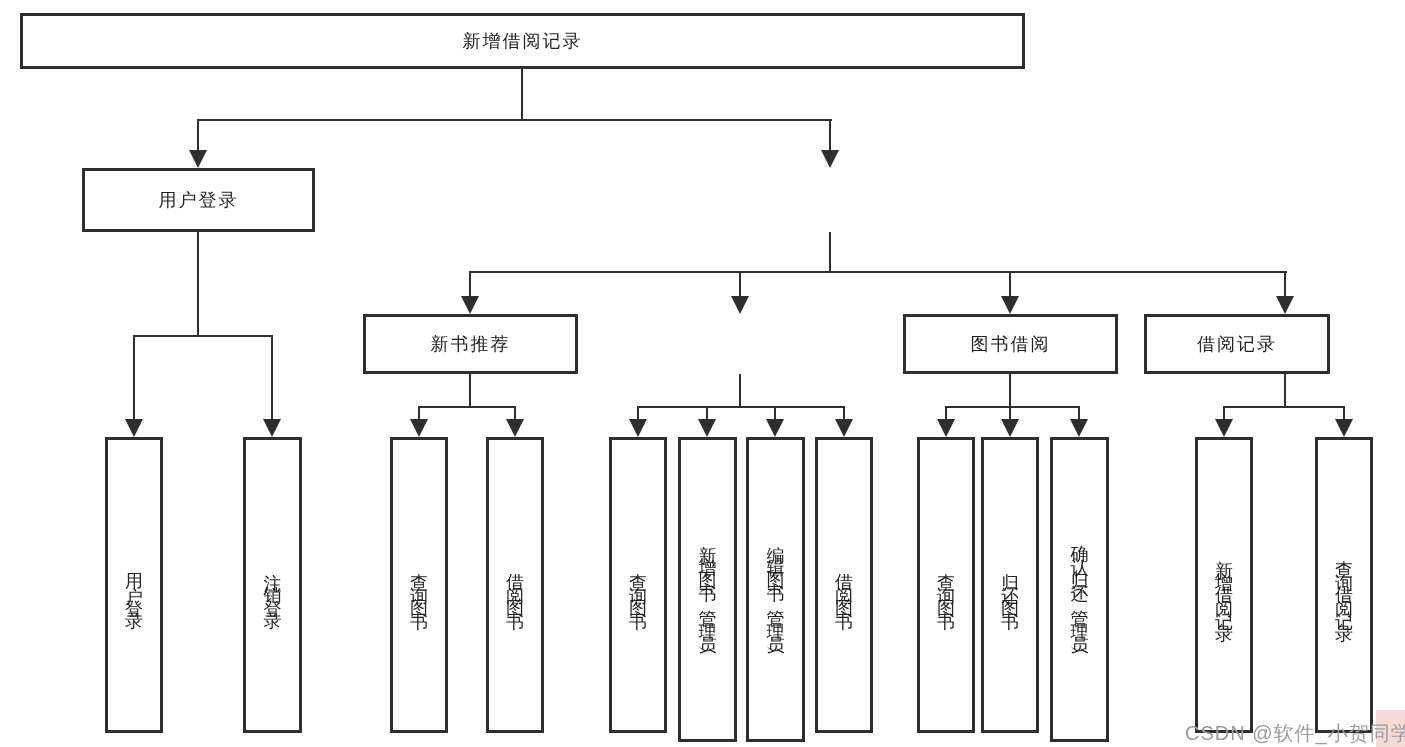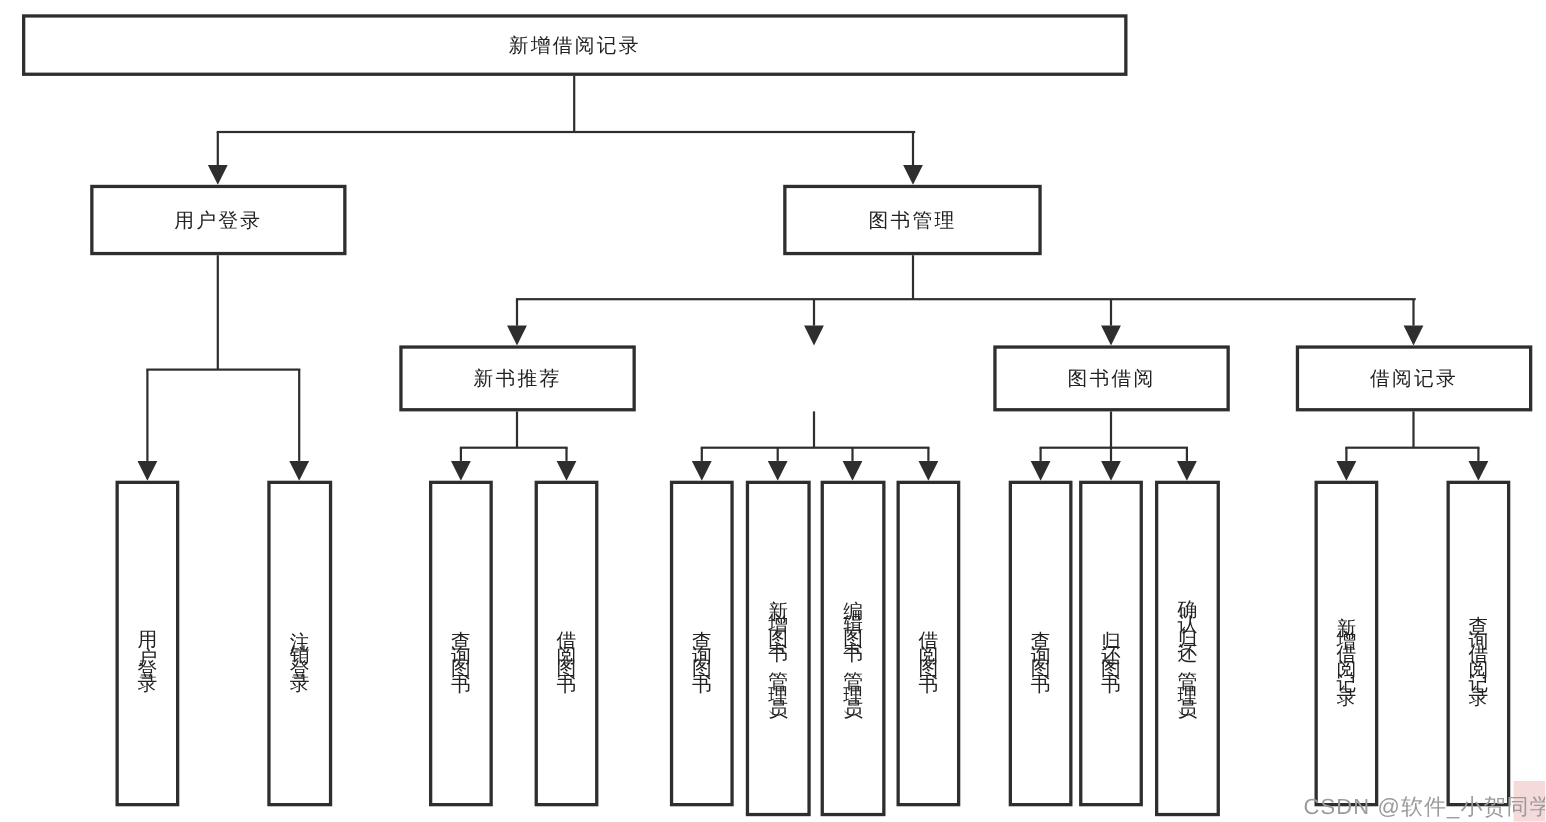--- a/index.html
+++ b/index.html
@@ -57,23 +57,20 @@
   <div class="vline" style="left:521px;top:69px;height:51px;"></div>
   <div class="hline" style="left:197px;top:119px;width:635px;"></div>
   <div class="vline" style="left:197px;top:120px;height:30px;"></div>
   <div class="arrow" style="left:189px;top:150px;"></div>
   <div class="vline" style="left:829px;top:120px;height:30px;"></div>
   <div class="arrow" style="left:821px;top:150px;"></div>
 
   <div class="node" style="left:82px;top:168px;width:233px;height:64px;">
     <span>用户登录</span>
   </div>
-  <div class="node" style="left:712px;top:168px;width:235px;height:64px;">
-    <span>图书管理</span>
-  </div>
 
   <div class="vline" style="left:197px;top:232px;height:104px;"></div>
   <div class="hline" style="left:133px;top:335px;width:140px;"></div>
   <div class="vline" style="left:133px;top:336px;height:83px;"></div>
   <div class="arrow" style="left:125px;top:419px;"></div>
   <div class="vline" style="left:271px;top:336px;height:83px;"></div>
   <div class="arrow" style="left:263px;top:419px;"></div>
 
   <div class="vline" style="left:829px;top:232px;height:40px;"></div>
   <div class="hline" style="left:469px;top:271px;width:818px;"></div>
@@ -85,21 +82,21 @@
   <div class="arrow" style="left:1001px;top:296px;"></div>
   <div class="vline" style="left:1284px;top:272px;height:24px;"></div>
   <div class="arrow" style="left:1276px;top:296px;"></div>
 
   <div class="node" style="left:363px;top:314px;width:215px;height:60px;">
     <span>新书推荐</span>
   </div>
   <div class="node" style="left:903px;top:314px;width:215px;height:60px;">
     <span>图书借阅</span>
   </div>
-  <div class="node" style="left:1178px;top:314px;width:215px;height:60px;">
+  <div class="node" style="left:1144px;top:314px;width:186px;height:60px;">
     <span>借阅记录</span>
   </div>
 
   <div class="vline" style="left:469px;top:374px;height:33px;"></div>
   <div class="hline" style="left:418px;top:406px;width:98px;"></div>
   <div class="vline" style="left:418px;top:407px;height:12px;"></div>
   <div class="arrow" style="left:410px;top:419px;"></div>
   <div class="vline" style="left:514px;top:407px;height:12px;"></div>
   <div class="arrow" style="left:506px;top:419px;"></div>
 

